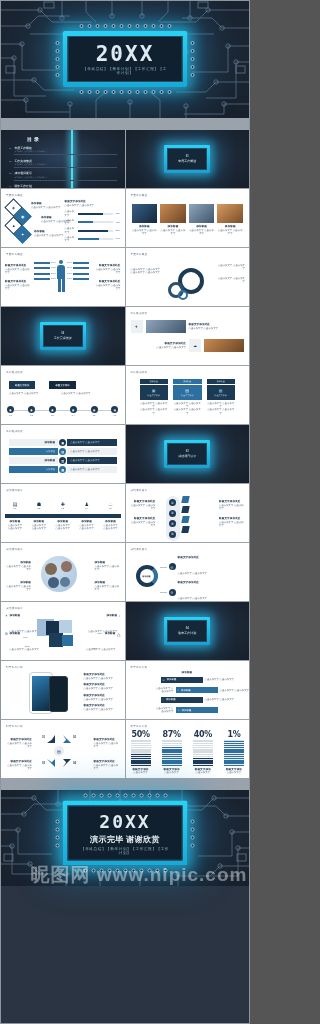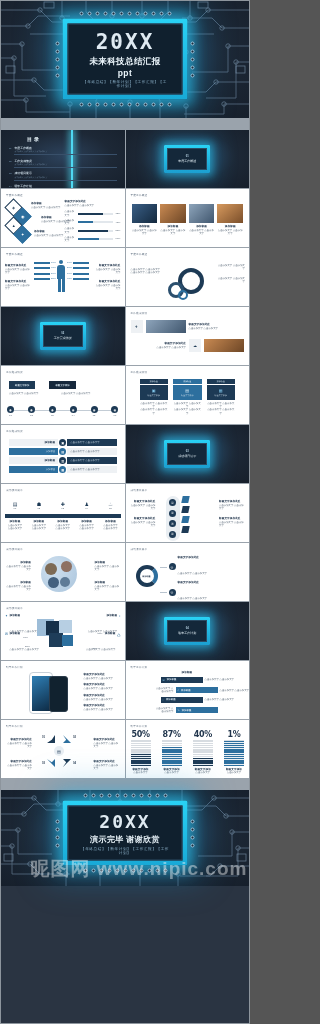--- a/index.html
+++ b/index.html
@@ -78,21 +78,21 @@
       repeating-linear-gradient(0deg,#d7dce1 0 1.4px,#fff 1.4px 2.2px),
       repeating-linear-gradient(90deg,#d7dce1 0 1.4px,#fff 1.4px 2.2px); }
   .colfill { position:absolute; left:0; right:0; bottom:0; background:
       repeating-linear-gradient(0deg,#2d6f9e 0 1.4px,#e8eef3 1.4px 2.2px),
       repeating-linear-gradient(90deg,#2d6f9e 0 1.4px,#e8eef3 1.4px 2.2px); }
   .colfill.dk { background:
       repeating-linear-gradient(0deg,#1d3a55 0 1.4px,#e8eef3 1.4px 2.2px),
       repeating-linear-gradient(90deg,#1d3a55 0 1.4px,#e8eef3 1.4px 2.2px); }
 
   .banner { position:relative; height:96px; }
-  .watermark { position:absolute; left:0; right:0; bottom:8px; text-align:center; pointer-events:none;padding-left:28px; }
+  .watermark { position:absolute; left:0; right:0; bottom:2px; text-align:center; pointer-events:none;padding-left:28px; }
   .wm-big { font-size:19px; font-weight:700; color:rgba(255,255,255,.42); letter-spacing:1px; line-height:1; }
   .wm-id { position:absolute; left:0; right:0; bottom:24px; text-align:center; font-size:7.5px; color:rgba(255,255,255,.5); letter-spacing:.2px; }
   .edge { position:absolute; inset:0; border:1px solid #8d959d; pointer-events:none; z-index:30; }
   .flexc { display:flex; align-items:center; }
 </style>
 </head>
 <body>
 
 <div class="page">
 
@@ -195,21 +195,20 @@
         </div>
         <div class="pins-side r">
           <span class="pin"></span>
             <span class="pin"></span>
             <span class="pin"></span>
             <span class="pin"></span>
             <span class="pin"></span>
         </div>
         <div class="chip-inner">
           <div class="year">20XX</div>
-          <div class="maintitle">未来科技总结汇报ppt</div>
           <div class="subtitle">【年终总结】【新年计划】【工作汇报】【工作计划】</div>
         </div>
       </div>
     </div>
   </div>
 
   <div class="grid">
 
     <div class="slide dark" style="padding:0;position:relative;">
       <div class="circuit" style="opacity:.9"></div>

